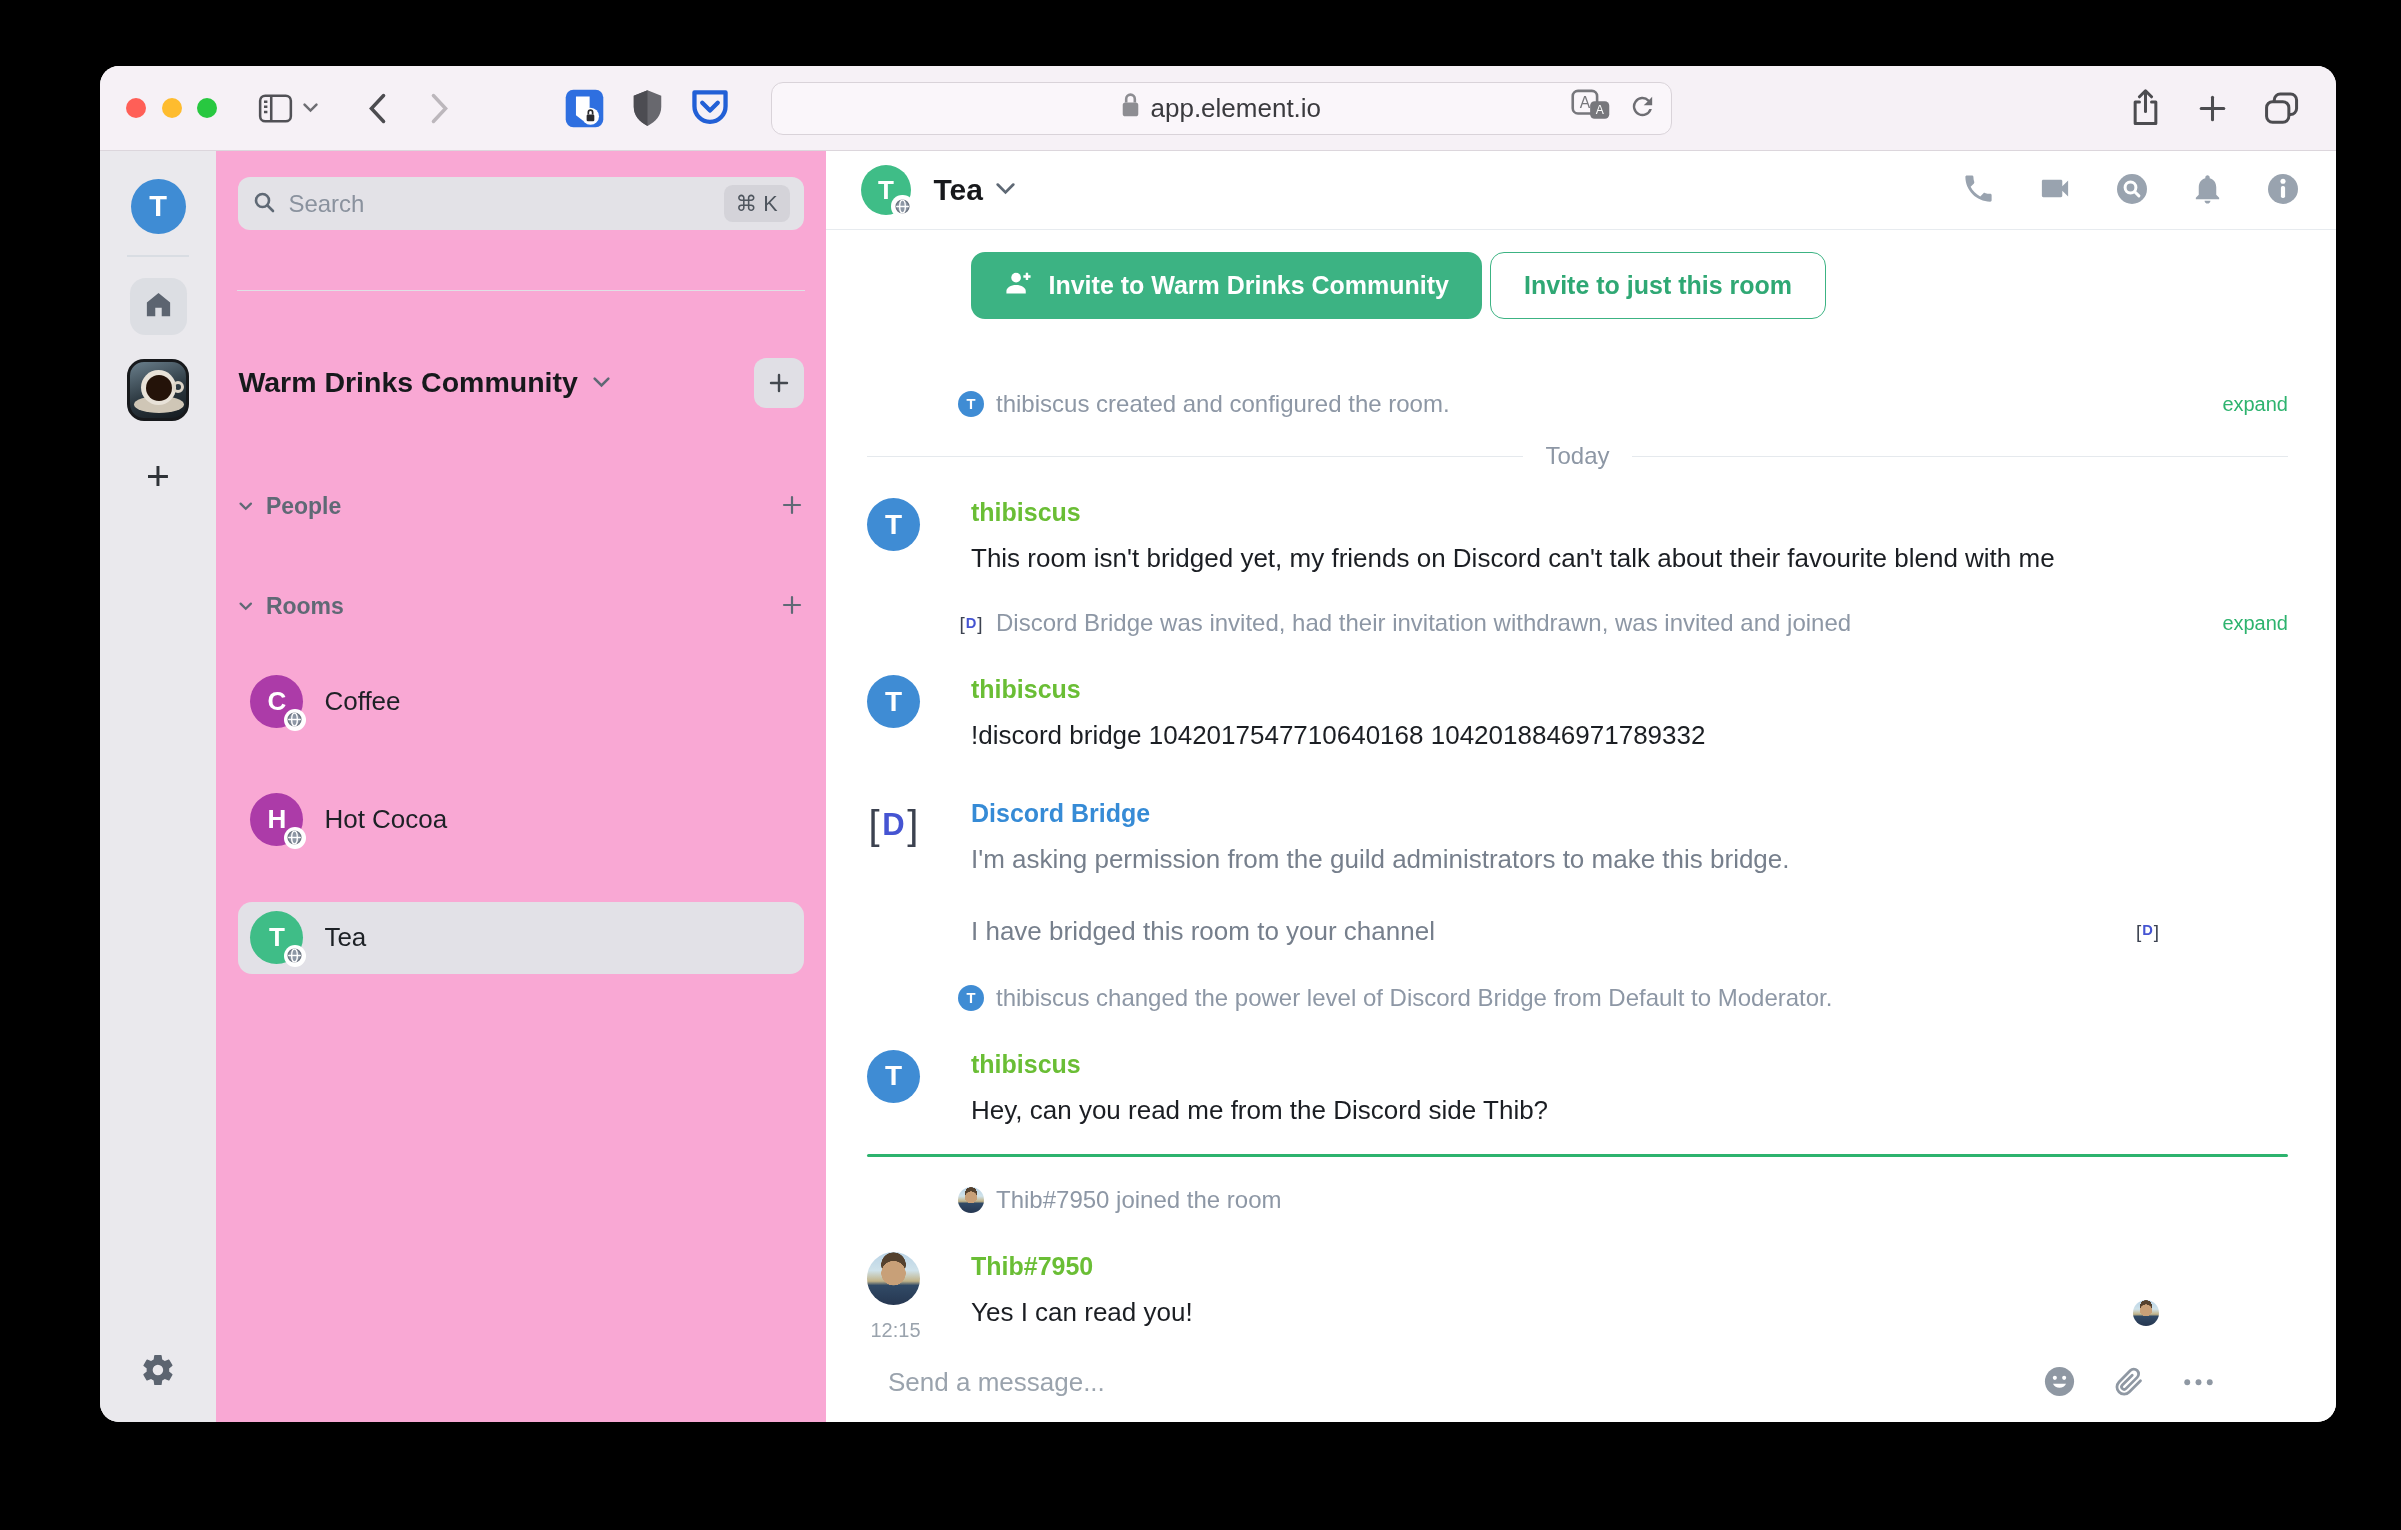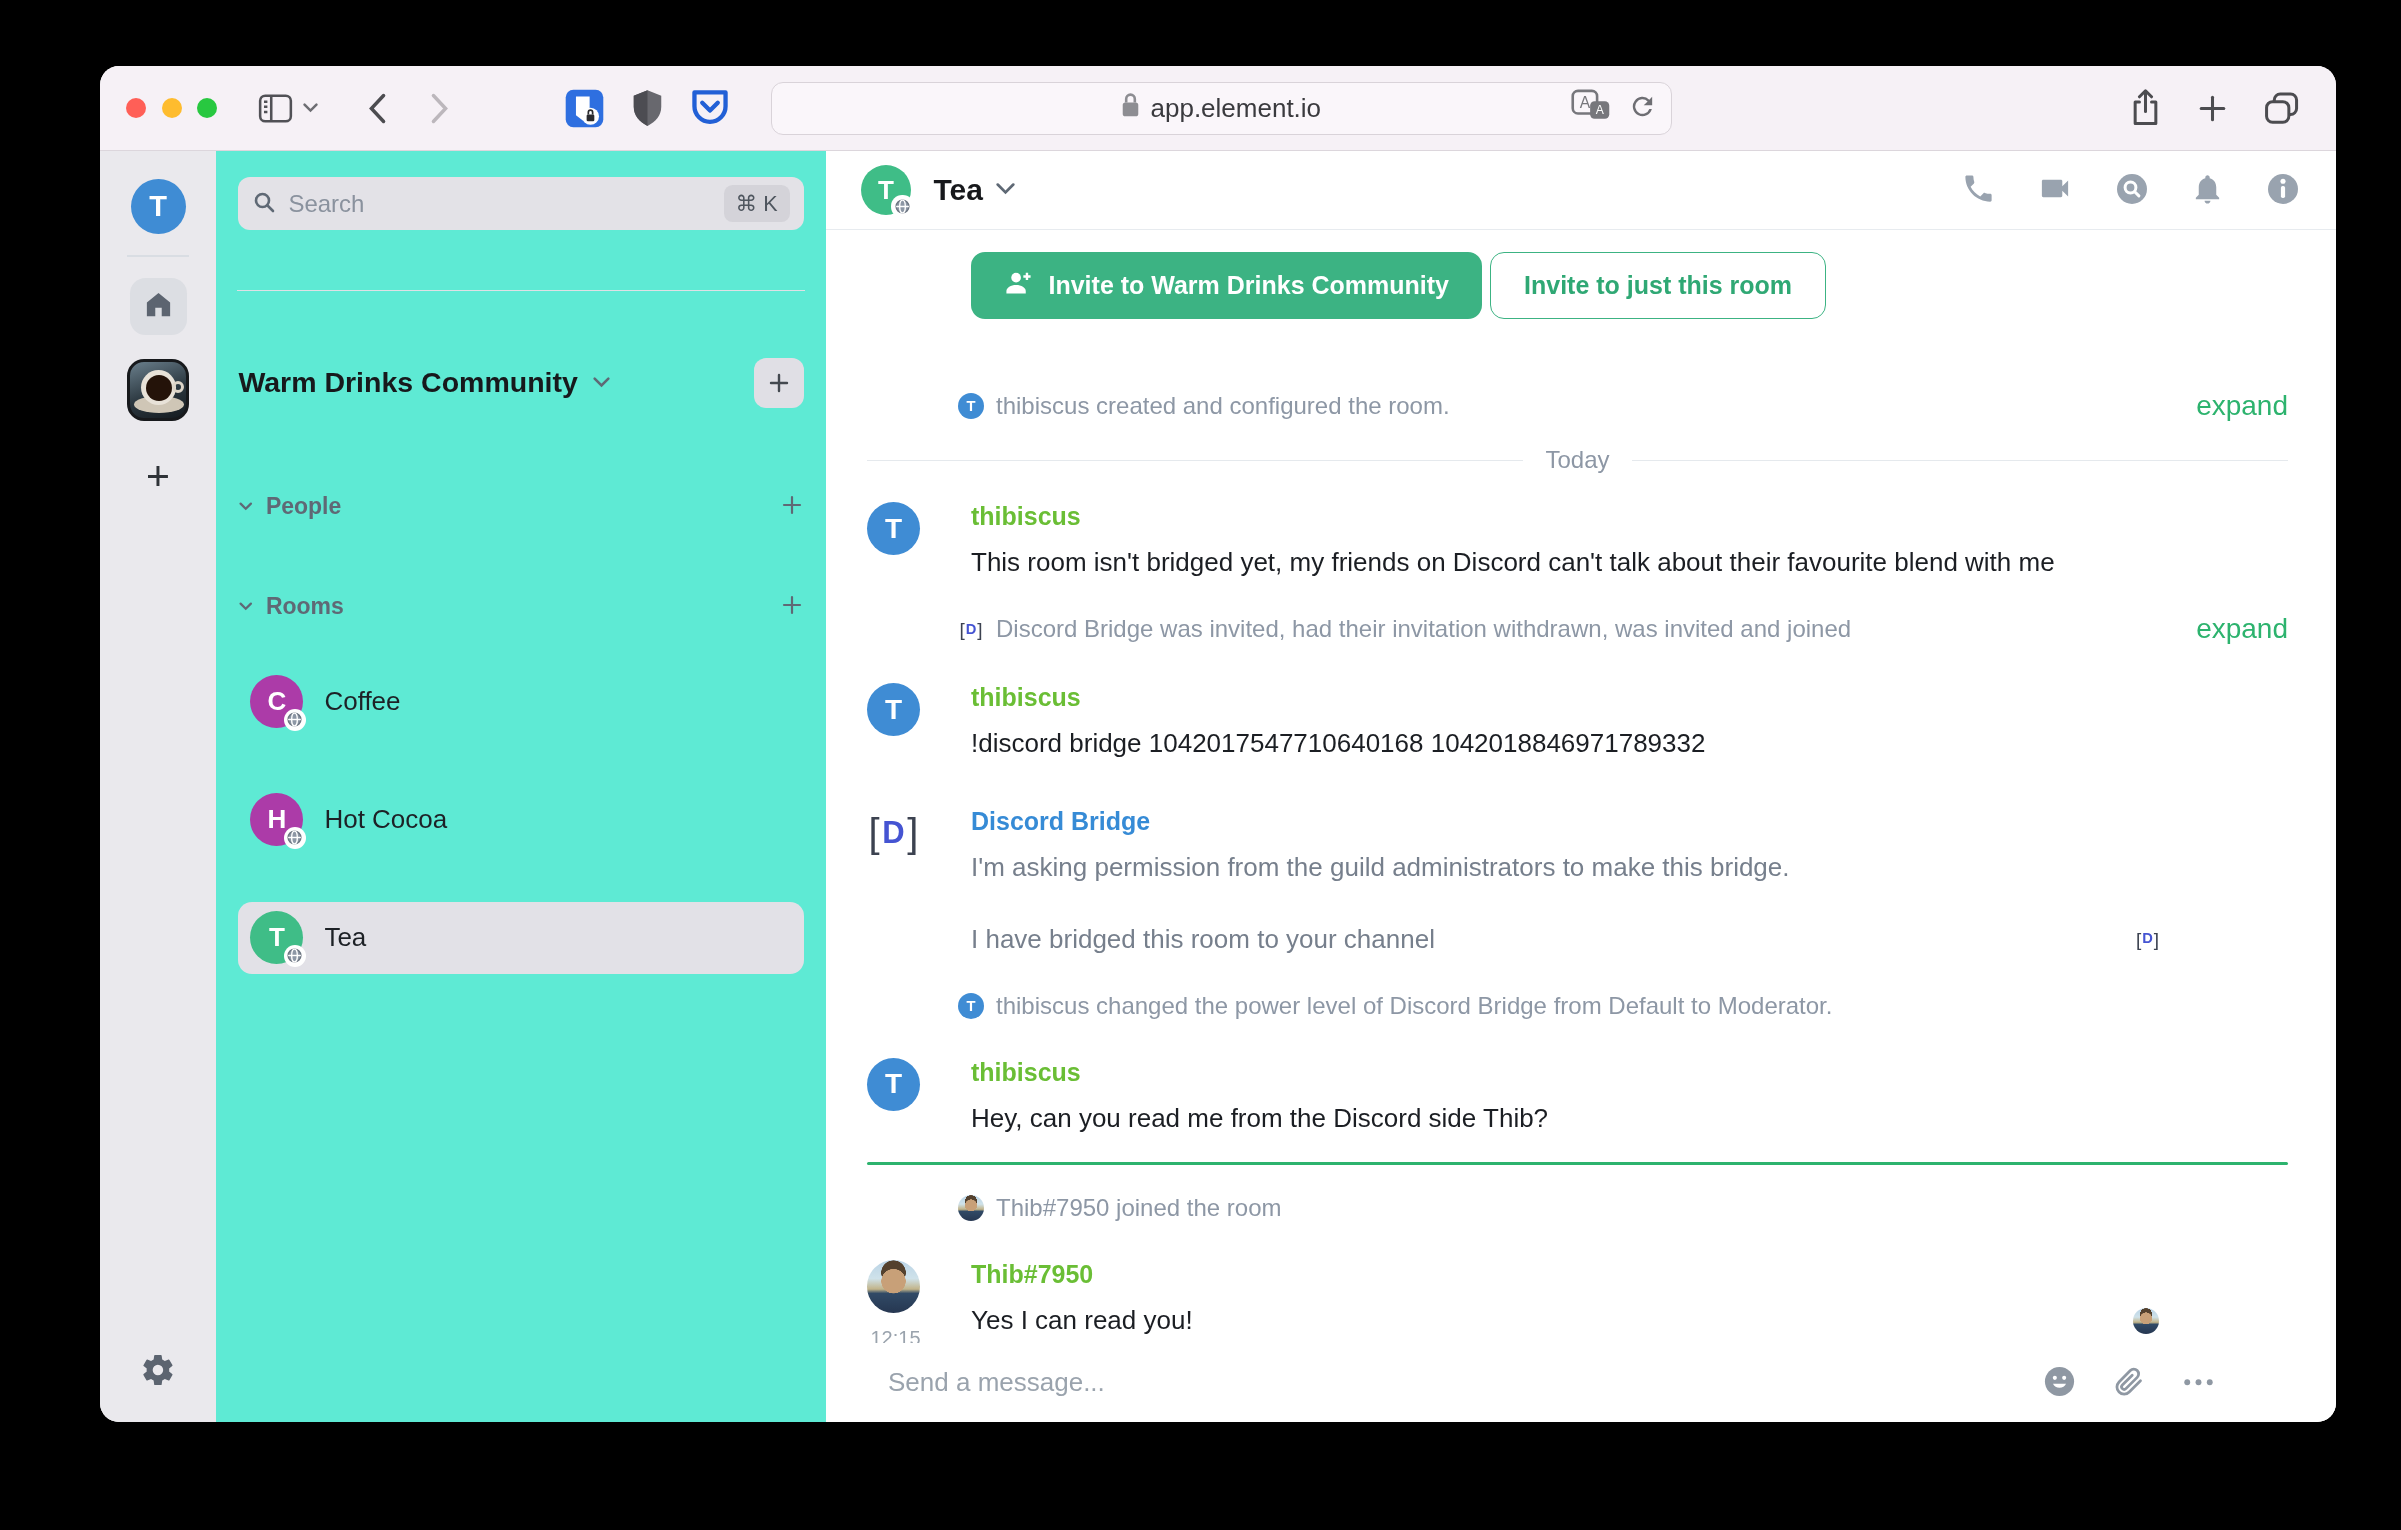--- a/index.html
+++ b/index.html
@@ -37,21 +37,21 @@
                    position:relative; overflow:hidden;
                    background:linear-gradient(160deg,#6a7f8c 0%,#2c3840 55%,#141a1f 100%); }
   .saucer { position:absolute; bottom:5.2px; left:3.5px; width:50px; height:17px; border-radius:50%; background:#cfc6b6; }
   .cup { position:absolute; top:8.6px; left:11.2px; width:35px; height:35px; border-radius:50%; background:#e8e2d8; }
   .coffee-liquid { position:absolute; top:13px; left:15.5px; width:26px; height:26px; border-radius:50%; background:#241309; }
   .cup-handle { position:absolute; top:19px; right:1.7px; width:12px; height:12px; border:3.5px solid #ddd5c8; border-radius:50%; }
   .rail-plus { margin-top:35px; font-size:41px; font-weight:300; color:#2f3338; line-height:1; }
   .rail-gear { margin-top:auto; margin-bottom:31px; }
 
   
-  .sidebar { width:610px; flex:none; background:#5eead4; padding:26px 22.4px 0 22.4px; display:flex; flex-direction:column;gap:32px; }
+  .sidebar { width:610px; flex:none; background:#f9a8d4; padding:26px 22.4px 0 22.4px; display:flex; flex-direction:column;gap:32px; }
   .searchbox { height:53px; border-radius:12px; background:#e3e2e7; display:flex; align-items:center; padding:0 14px; gap:12px; }
   .searchbox input { flex:1; border:none; outline:none; background:transparent; font-size:24px; color:#2c2f33;
                      font-family:"Liberation Sans","DejaVu Sans",sans-serif; }
   .searchbox input::placeholder { color:#8a929e; }
   .kbd { background:#d4d3d9; border-radius:8.6px; padding:5.2px 12px; font-size:21.6px; color:#4f565f; white-space:nowrap; }
   .side-div { height:0.9px; background:#dfe0e5; margin:28px -1.7px 0 -1.7px; }
   .community-row { display:flex; align-items:center; margin-top:35px; }
   .community-name { font-size:28.5px; font-weight:bold; color:#17191c; }
   .community-chevron { margin-left:14px; }
   .plus-sq { margin-left:auto; width:50px; height:50px; border-radius:12px; background:#e0dfe5;
@@ -80,21 +80,21 @@
   .btn { height:67px; border-radius:14px; display:flex; align-items:center; padding:0 33px;
          font-size:25px; font-weight:bold; }
   .btn.primary { background:#3cb383; color:#fff; gap:15.5px; }
   .btn.secondary { background:#fff; border:1.7px solid #3cb383; color:#2fa874; }
 
   .event-row { position:relative; display:flex; align-items:center; gap:12px; margin-left:91px;
                color:#8d97a5; font-size:24px; }
   .event-row.created { margin-top:71px; }
   .mini-av { width:26px; height:26px; border-radius:50%; background:#3f8cd4; color:#fff; flex:none;
              font-size:14.7px; font-weight:bold; display:flex; align-items:center; justify-content:center; }
-  .expand { margin-left:auto; color:#2db36e; font-size:28px; }
+  .expand { margin-left:auto; color:#2db36e; font-size:20px; }
 
   .day-sep { display:flex; align-items:center; gap:22.4px; margin-top:24px; color:#8d97a5; font-size:24px; }
   .day-sep .line { flex:1; height:0.9px; background:#e5e9ed; }
 
   .msg { position:relative; padding-left:104px; margin-top:38px; }
   .avatar-lg { position:absolute; left:0; top:0; width:53px; height:53px; border-radius:50%; color:#fff;
                font-size:28px; font-weight:bold; display:flex; align-items:center; justify-content:center; }
   .sender { font-size:25px; font-weight:bold; margin-bottom:14px; }
   .sender.lime { color:#6abe35; }
   .sender.blue { color:#368bd6; }

